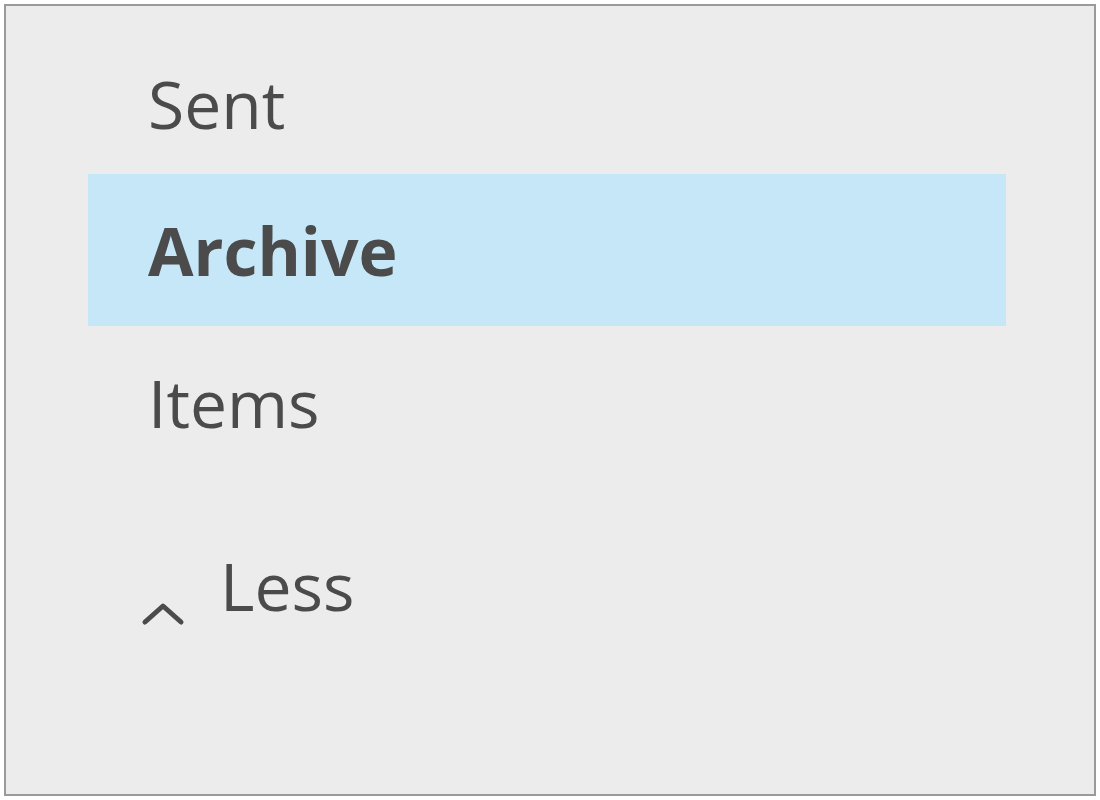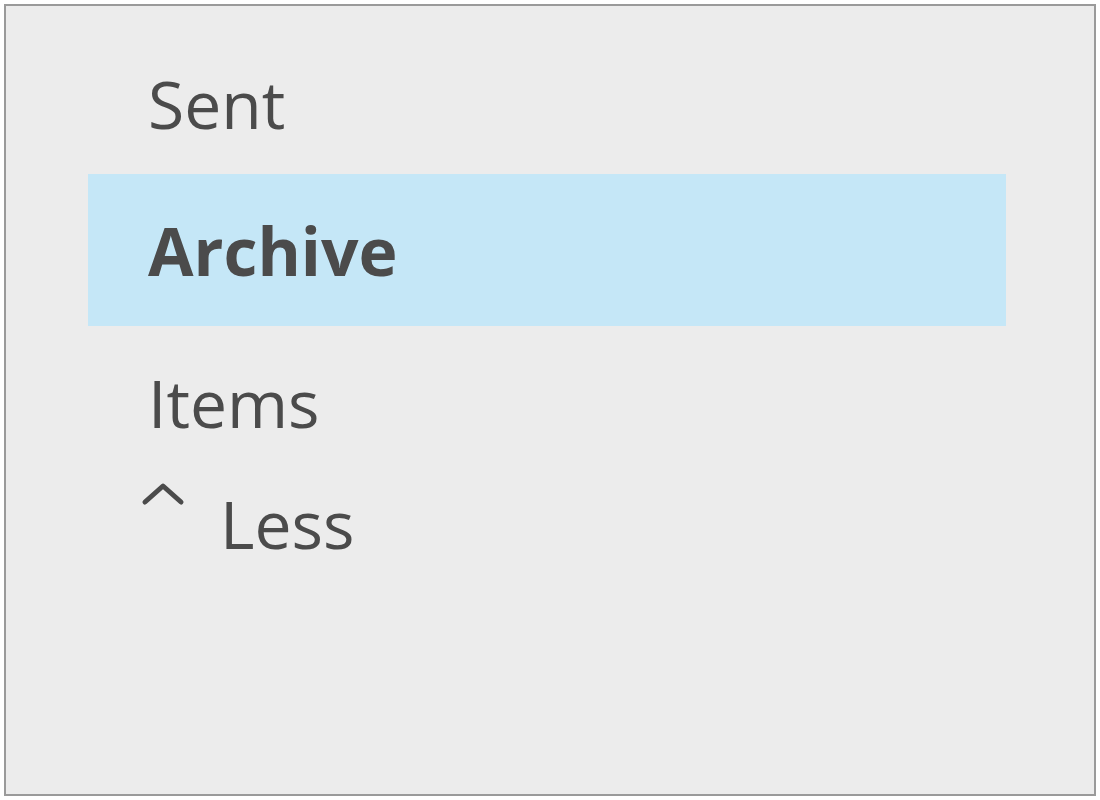--- a/index.html
+++ b/index.html
@@ -44,21 +44,21 @@
       align-items: flex-end;
       padding-bottom: 26px;
     }
     .folder-item.active {
       background: #c5e7f7;
       font-weight: bold;
     }
     .less-row {
       height: 152px;
       display: flex;
-      align-items: flex-start;
+      align-items: flex-end;
       padding-left: 46px;
       font-size: 66px;
       color: #4b4b4b;
       cursor: pointer;
       width: 918px;
     }
     .chevron {
       display: inline-flex;
       align-items: center;
       justify-content: center;

